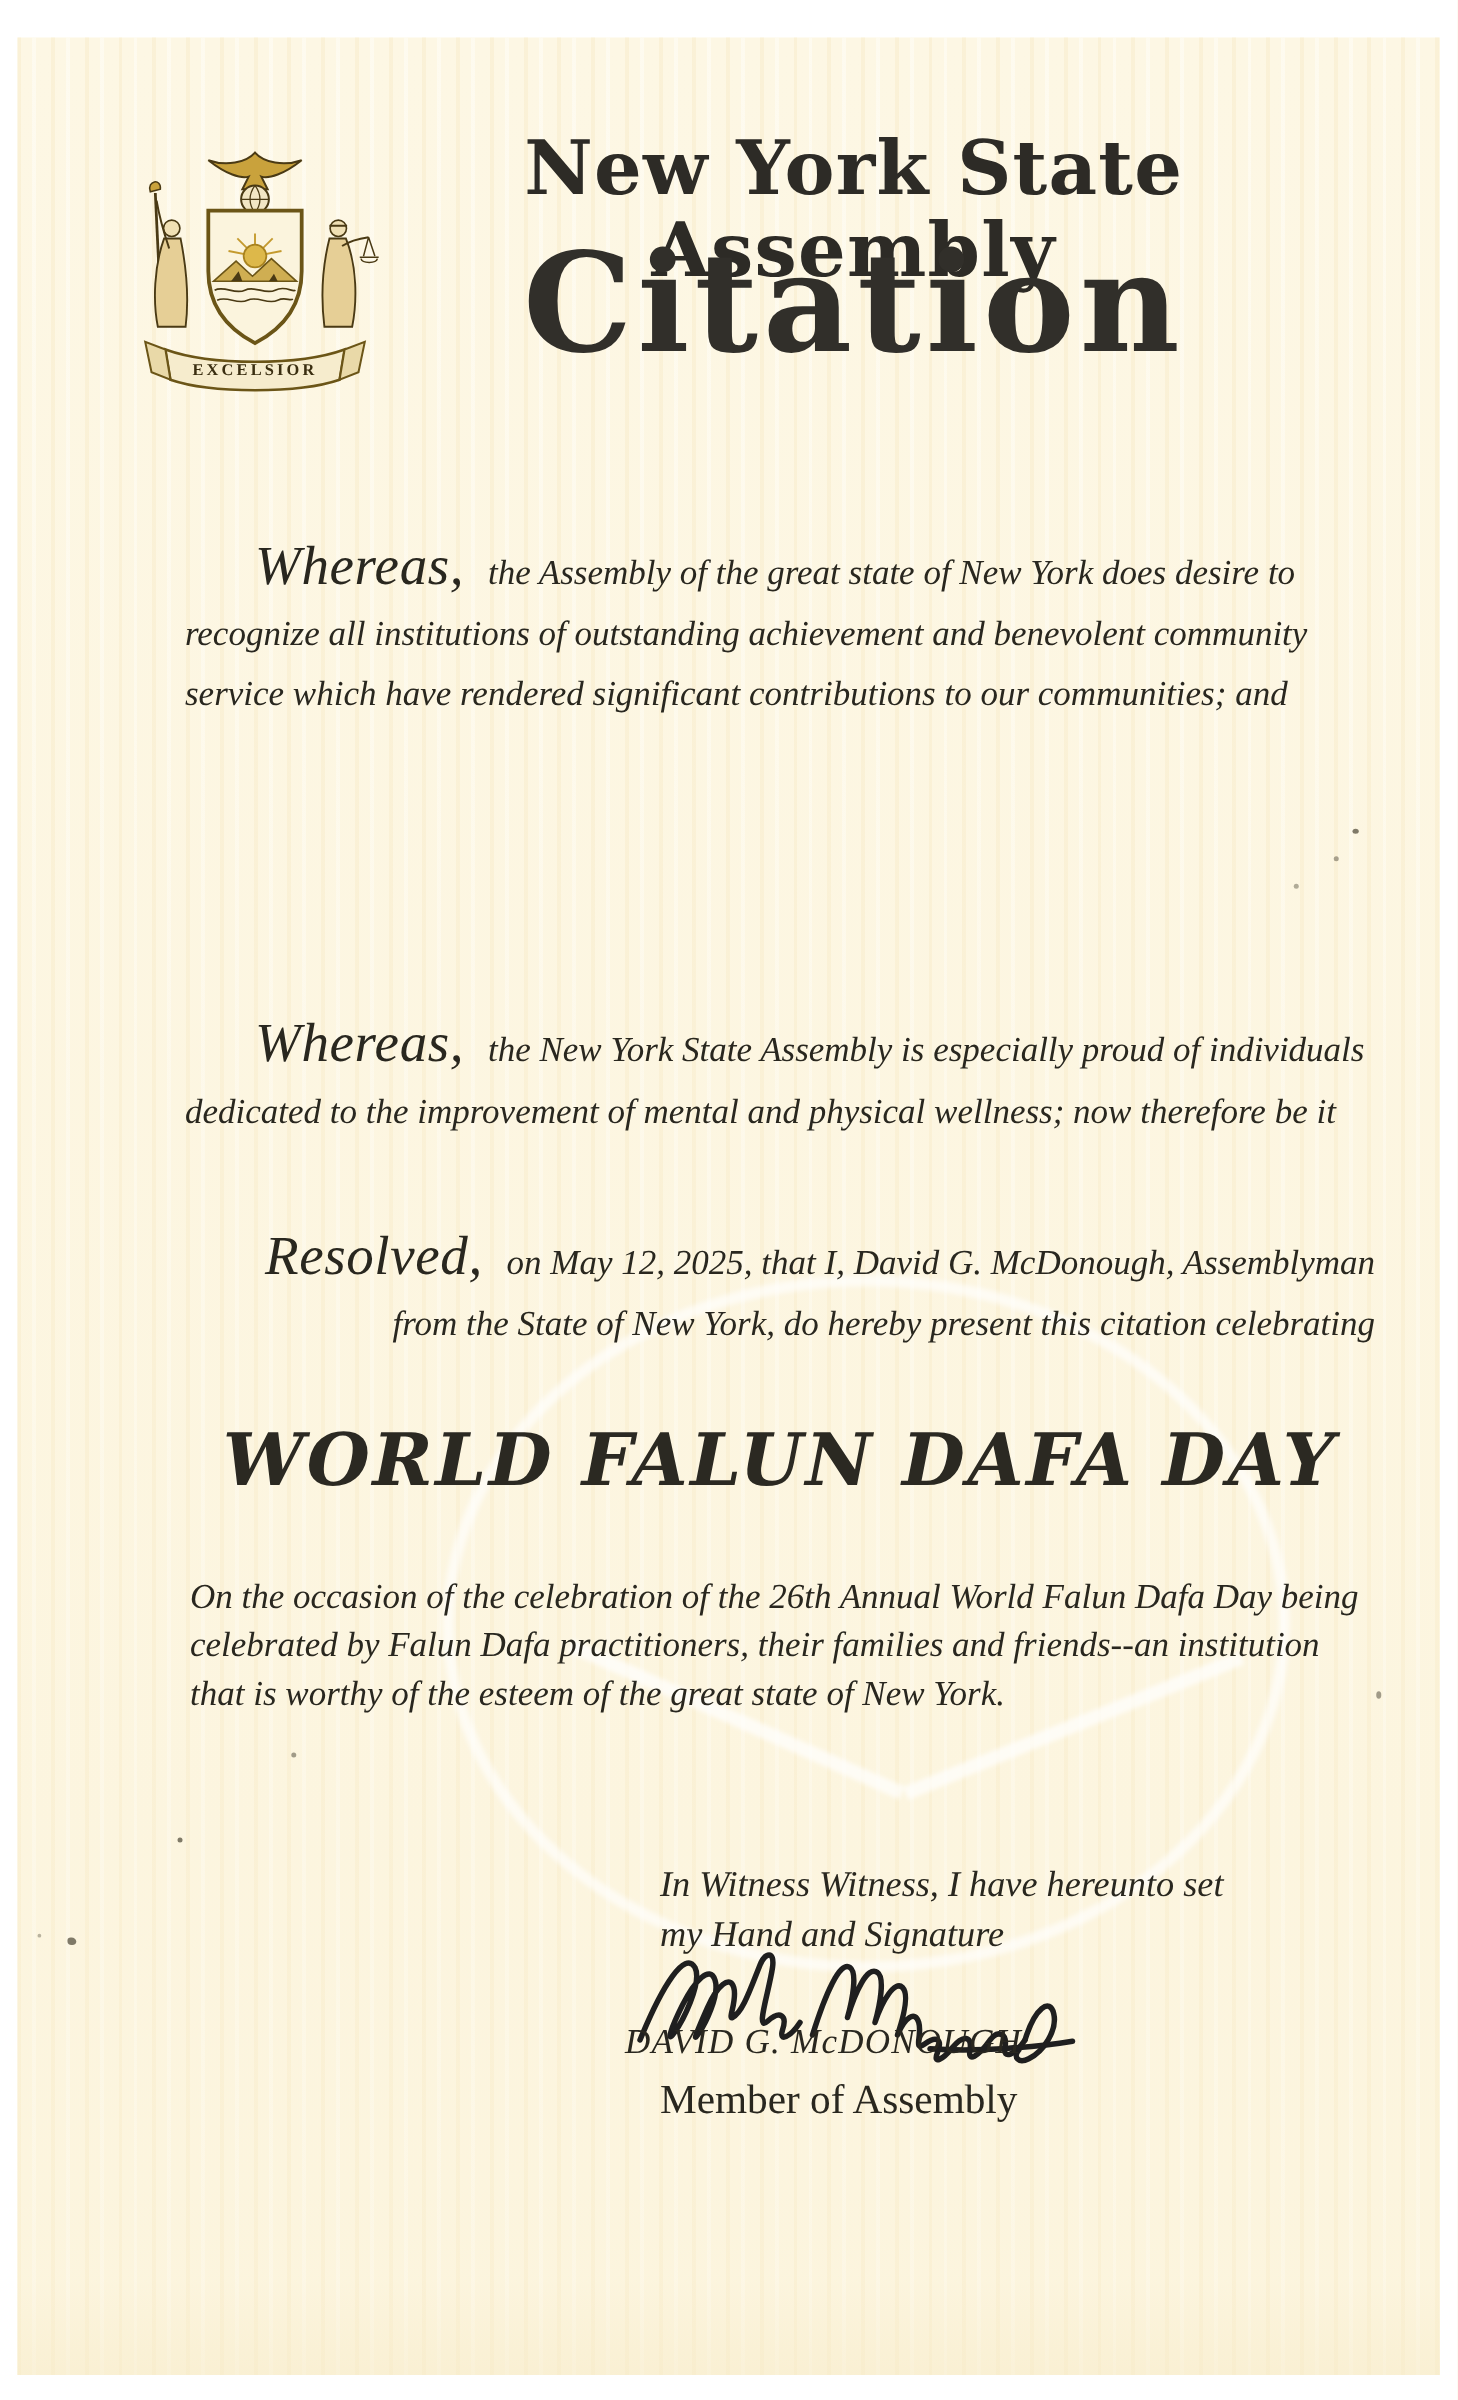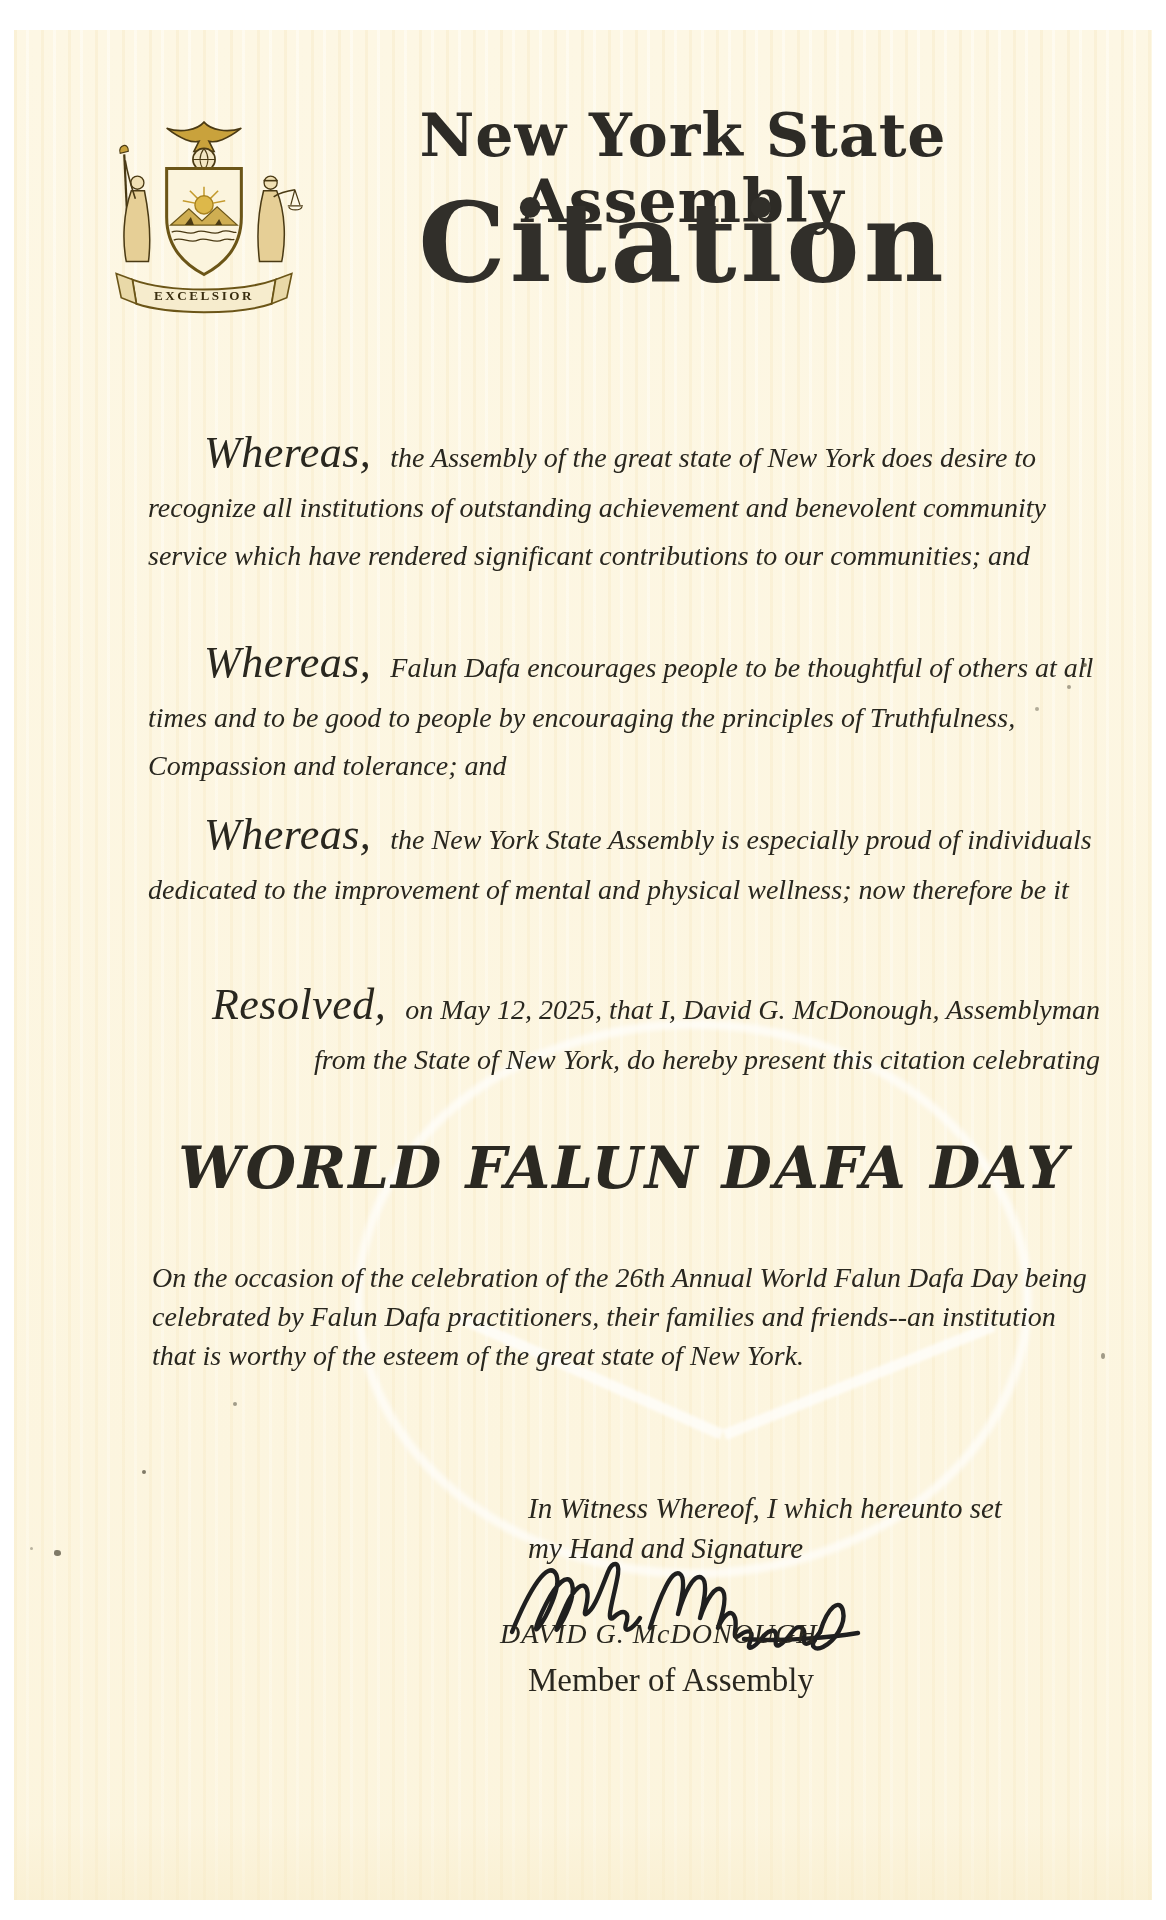--- a/index.html
+++ b/index.html
@@ -133,42 +133,38 @@
   </svg>
 
   <div class="org">New York State Assembly</div>
   <div class="doc-title">Citation</div>
 
   <p class="para" style="top:392px;">
     <span class="lead">Whereas,</span>
     <span>the Assembly of the great state of New York does desire to recognize all institutions of outstanding achievement and benevolent community service which have rendered significant contributions to our communities; and</span>
   </p>
 
-  <p class="para" style="top:602px;">
-    <span class="lead">Whereas,</span>
-    <span>Falun Dafa encourages people to be thoughtful of others at all times and to be good to people by encouraging the principles of Truthfulness, Compassion and tolerance; and</span>
-  </p>
 
   <p class="para" style="top:774px;">
     <span class="lead">Whereas,</span>
     <span>the New York State Assembly is especially proud of individuals dedicated to the improvement of mental and physical wellness; now therefore be it</span>
   </p>
 
   <p class="para" style="top:944px;text-align:right;">
     <span class="lead">Resolved,</span>
     <span>on May 12, 2025, that I, David G. McDonough, Assemblyman from the State of New York, do hereby present this citation celebrating</span>
   </p>
 
   <div class="big-title">WORLD FALUN DAFA DAY</div>
 
   <p class="occasion">On the occasion of the celebration of the 26th Annual World Falun Dafa Day being celebrated by Falun Dafa practitioners, their families and friends--an institution that is worthy of the esteem of the great state of New York.</p>
 
 
   <div class="witness">
-    <div>In Witness Whereof, I which hereunto set</div>
+    <div>In Witness Witness, I have hereunto set</div>
     <div>my Hand and Signature</div>
   </div>
 
   <svg class="signature" viewBox="0 0 368 114">
     <g fill="none" stroke="#1f1f1f" stroke-width="4.4" stroke-linecap="round" stroke-linejoin="round">
       <path d="M10,88 C28,44 46,16 54,30 C60,42 44,74 36,84 C32,89 34,80 44,60 C54,40 66,28 70,40 C74,52 62,76 56,84 C52,90 56,80 64,62 C72,44 82,36 85,46 C88,56 80,72 84,70 C92,66 98,48 106,28 C110,18 118,16 116,30 C113,50 102,82 112,73 C122,64 128,68 124,80 C121,90 130,86 138,74"></path>
       <path d="M148,84 C158,52 170,24 178,30 C184,34 180,56 176,70 C182,50 192,28 200,34 C206,38 202,60 198,74 C204,56 214,40 220,46 C226,52 220,72 216,84 C222,70 230,64 233,74 C236,84 228,98 238,91 C248,84 252,88 248,98 C244,108 252,104 260,94 C268,84 276,84 274,96 C272,106 280,102 290,88 C296,80 304,82 302,94 C300,104 310,100 318,88"></path>
       <path d="M318,88 C326,62 338,54 341,67 C344,80 333,97 321,103 C313,107 308,102 313,96"></path>
       <path d="M242,95 C282,98 332,93 356,89"></path>
     </g>

